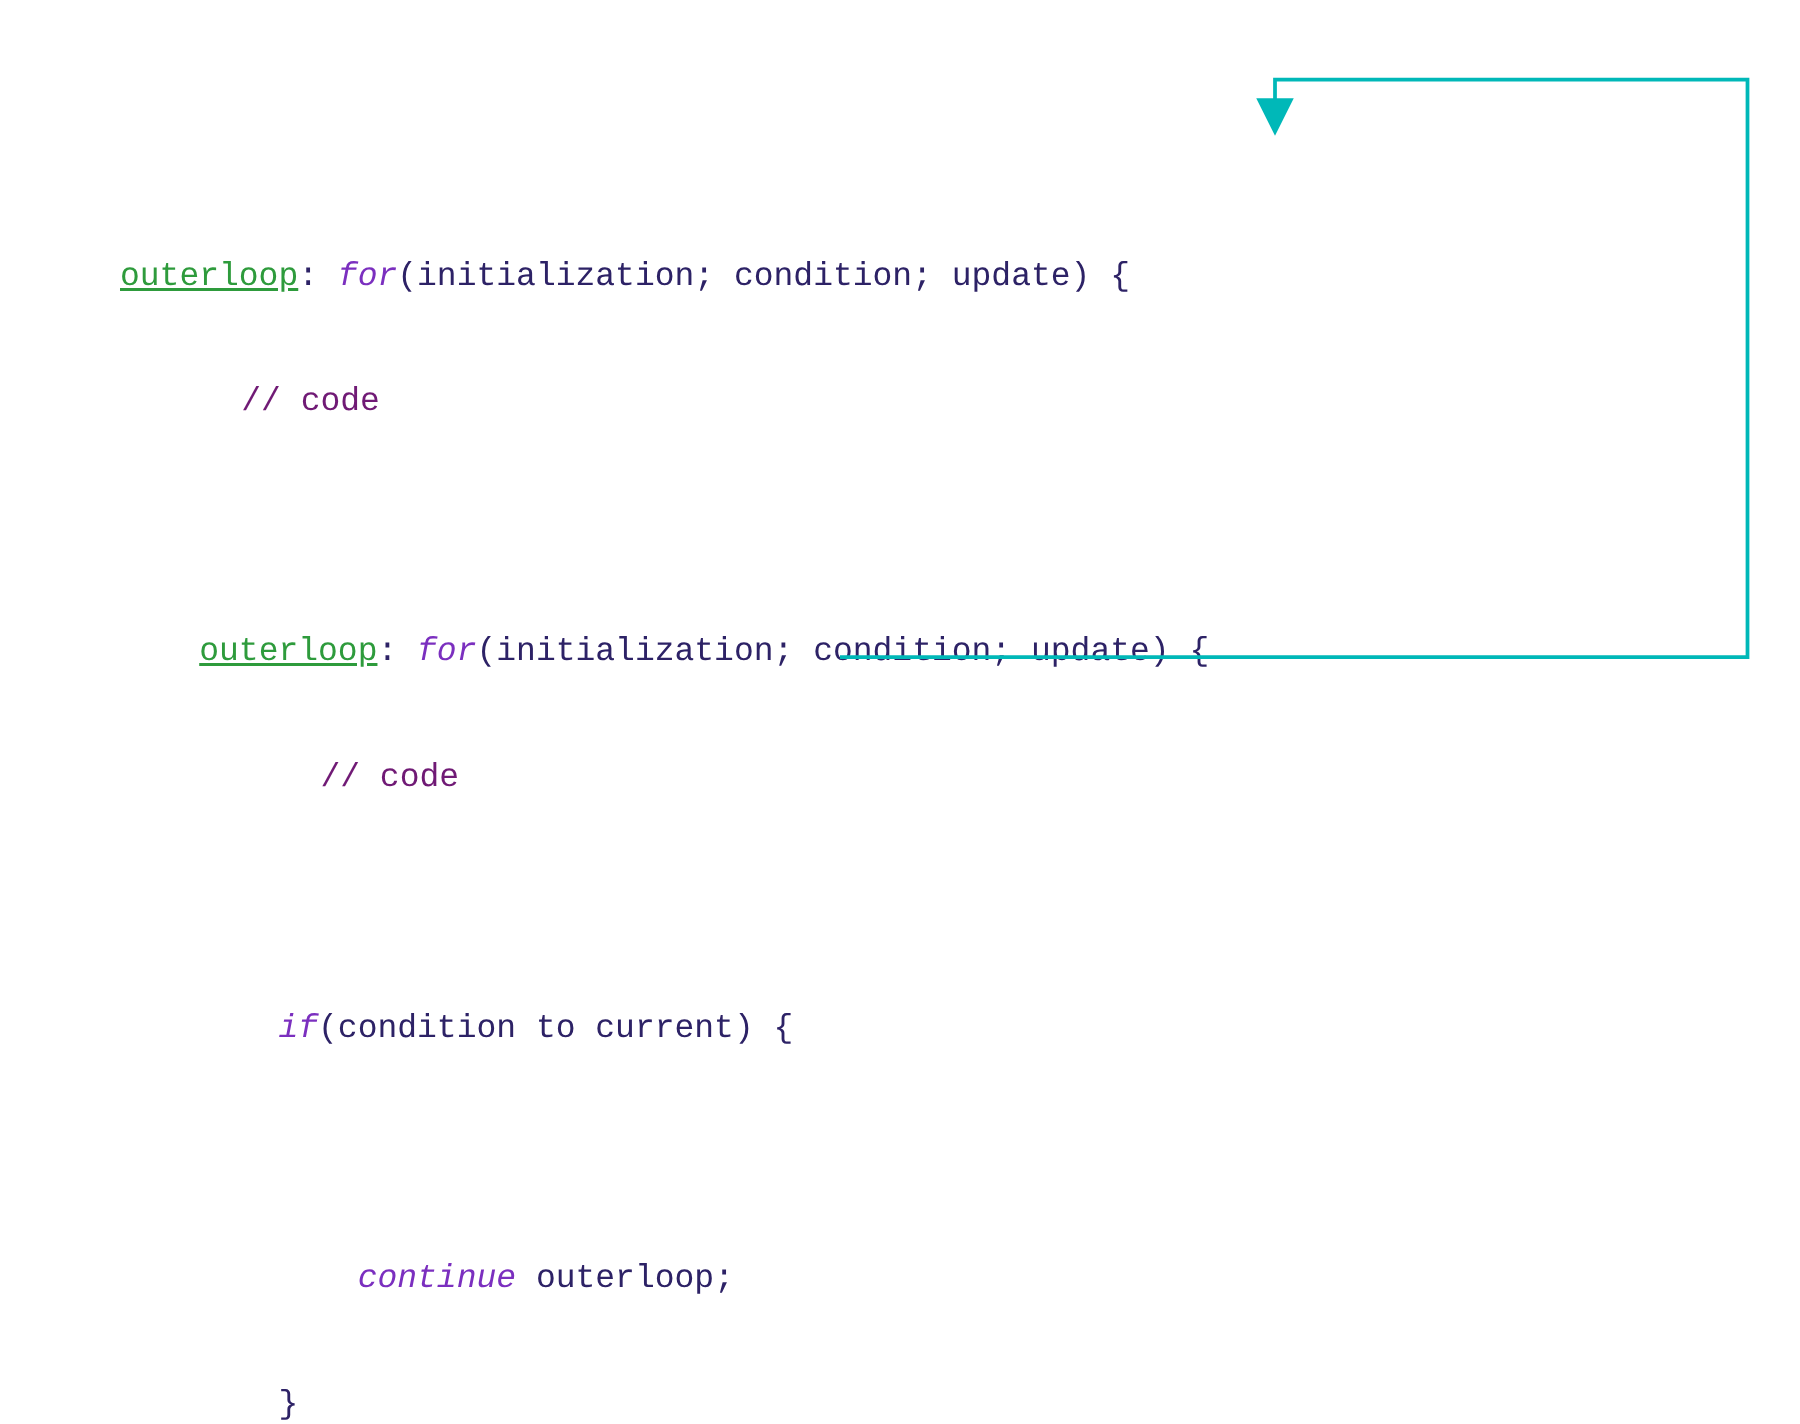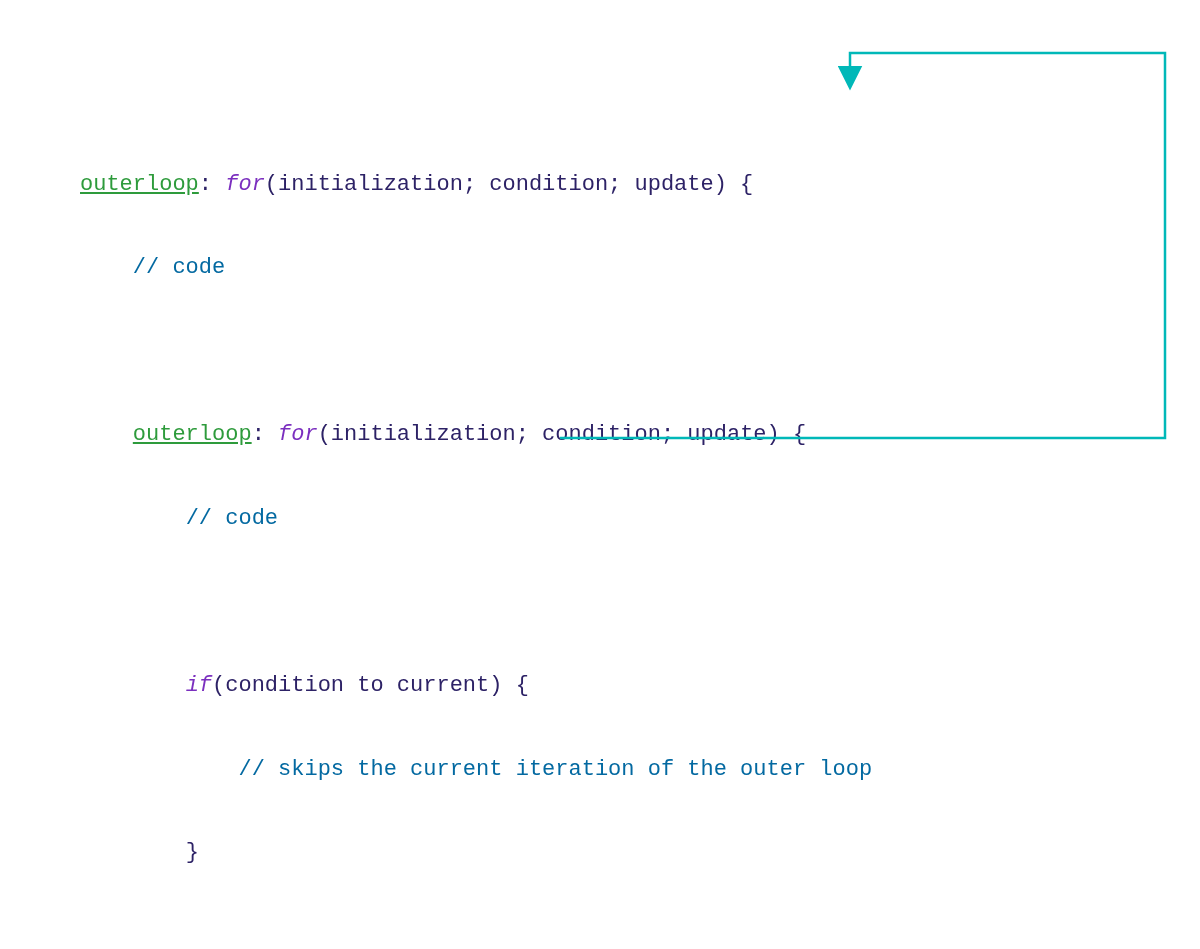--- a/index.html
+++ b/index.html
@@ -15,21 +15,21 @@
       padding: 80px 20px 20px 80px;
       color: #2d2266;
     }
     .code-container {
       position: relative;
       white-space: pre;
     }
     .label { color: #2e9b3c; text-decoration: underline; }
     .keyword { color: #7b2fbf; font-style: italic; }
     .text { color: #2d2266; }
-    .comment { color: #0369a1; }
+    .comment { color: #701a75; margin-left: 28px; }
     
     .arrow-svg {
       position: absolute;
       top: -42px;
       left: 0;
       pointer-events: none;
     }
   </style>
 </head>
 <body>
@@ -43,21 +43,22 @@
   </defs>
   <path d="M 480 400 L 1085 400 L 1085 15 L 770 15 L 770 40" stroke="#00b8b8" stroke-width="2.5" fill="none" marker-end="url(#arrowhead)"></path>
 </svg>
 <div><span class="label">outerloop</span><span class="text">: </span><span class="keyword">for</span><span class="text">(initialization; condition; update) {</span></div>
 <div><span class="text">    </span><span class="comment">// code</span></div>
 <div>&nbsp;</div>
 <div><span class="text">    </span><span class="label">outerloop</span><span class="text">: </span><span class="keyword">for</span><span class="text">(initialization; condition; update) {</span></div>
 <div><span class="text">        </span><span class="comment">// code</span></div>
 <div>&nbsp;</div>
 <div><span class="text">        </span><span class="keyword">if</span><span class="text">(condition to current) {</span></div>
-<div><span class="text">            </span><span class="comment">// skips the current iteration of the outer loop</span></div>
+<div><span class="text">            </span></div>
+<div><span class="text">            </span><span class="keyword">continue</span><span class="text"> </span><span class="text">outerloop;</span></div>
 <div><span class="text">        </span><span class="text">}</span></div>
 
 
 
 
 
 
 
 
 </div>

